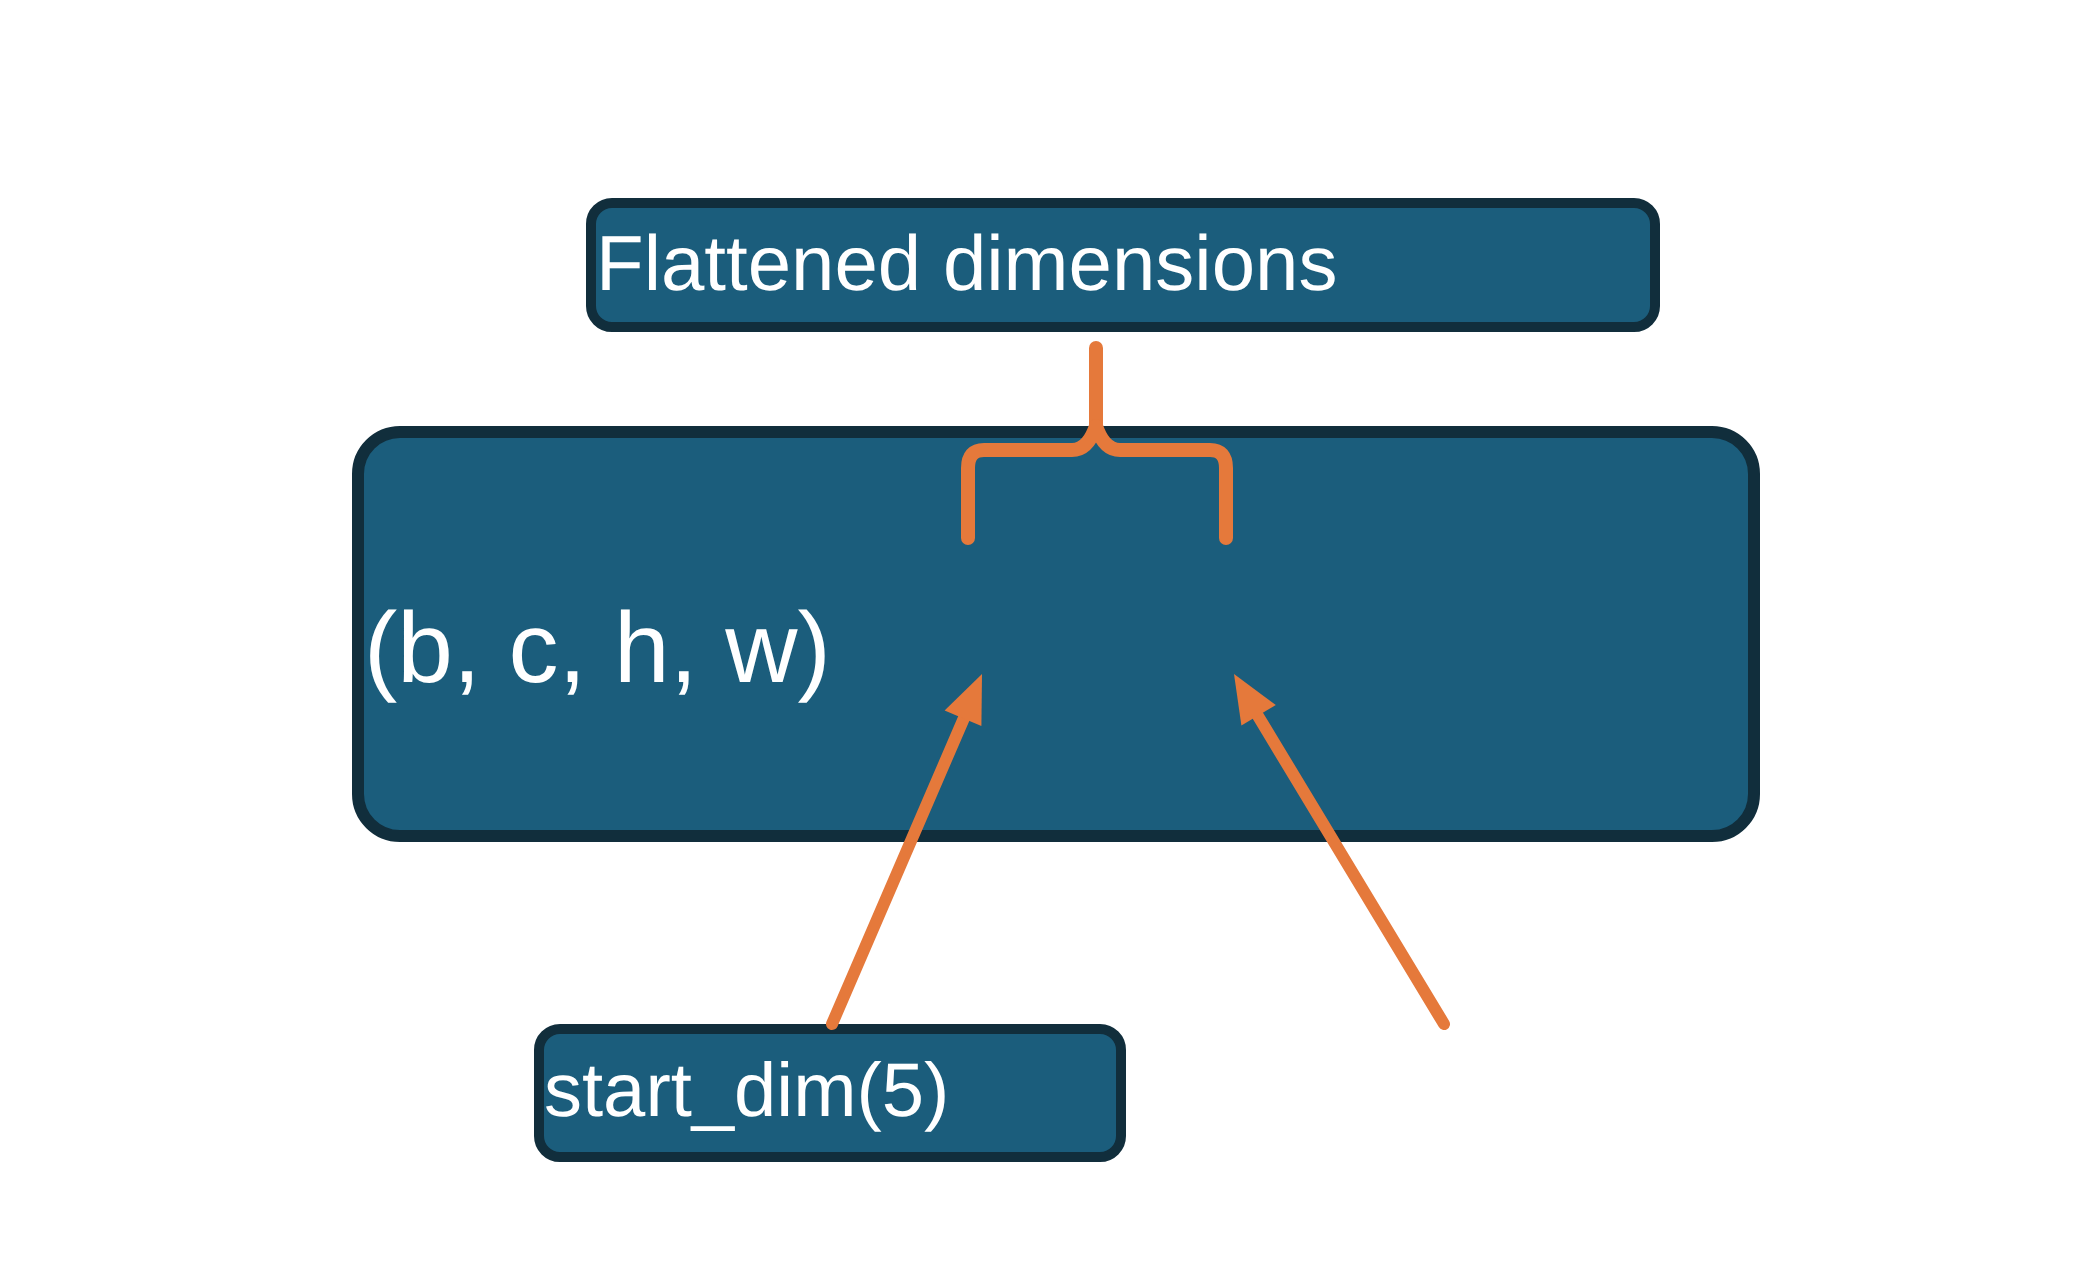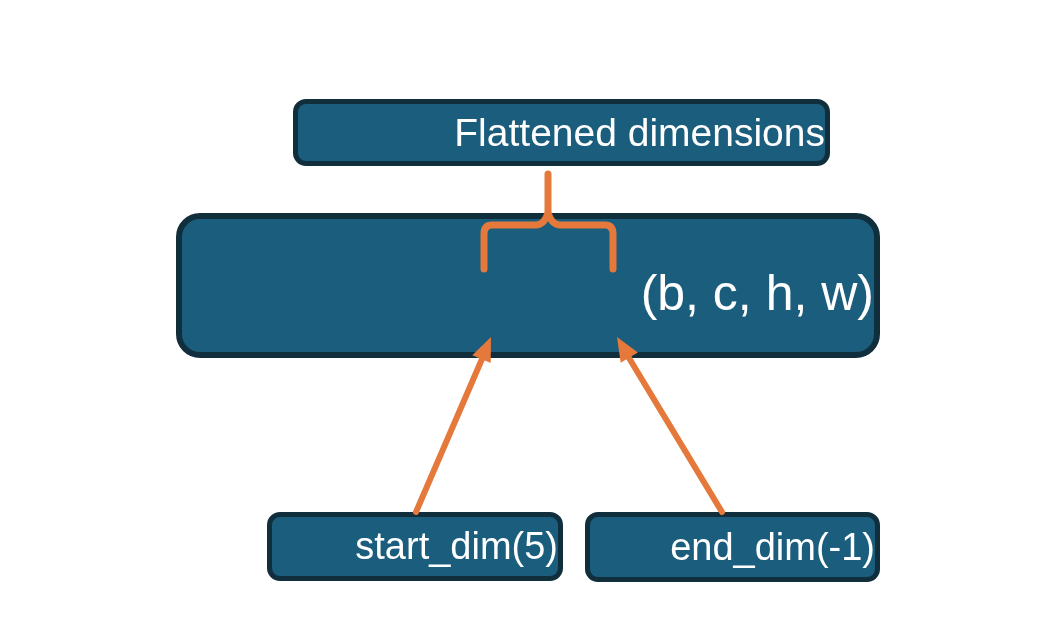--- a/index.html
+++ b/index.html
@@ -15,29 +15,29 @@
     width:1038px;height:632px;
     background:var(--background);
     overflow:hidden;
     font-family:"Liberation Sans","DejaVu Sans",sans-serif;
   }
   .node{
     position:absolute;
     box-sizing:border-box;
     background:var(--box-fill);
     border:5px solid var(--box-border);
-    display:flex;align-items:center;justify-content:flex-end;
+    display:flex;align-items:center;justify-content:flex-start;
     color:var(--text);
   }
   .title-box{
     left:293px;top:99px;width:537px;height:67px;
     border-radius:13px;font-size:39px;
   }
   .tensor-box{
-    left:176px;top:213px;width:704px;height:145px;
+    left:176px;top:213px;width:704px;height:208px;
     border-radius:24px;border-width:6px;
     font-size:50px;padding-top:14px;
   }
   .start-box{
     left:267px;top:512px;width:296px;height:69px;
     border-radius:13px;font-size:38px;
   }
   .end-box{
     left:585px;top:512px;width:295px;height:70px;
     border-radius:13px;font-size:38px;
@@ -64,23 +64,20 @@
   </div>
 
   <div class="node tensor-box">
     <span>(b, c, h, w)</span>
   </div>
 
   <div class="node start-box">
     <span>start_dim(5)</span>
   </div>
 
-  <div class="node end-box">
-    <span>end_dim(-1)</span>
-  </div>
 
   <svg class="overlay" viewBox="0 0 1038 632">
 
     <path class="orange-stroke" stroke-width="7" d="M548,174 L548,212"></path>
 
     <path class="orange-stroke" stroke-width="7" d="M484,269 L484,234 Q484,225 492,225 L536,225 Q544,225 548,213 Q552,225 560,225 L605,225 Q613,225 613,234 L613,269"></path>
 
     <g>
       <path class="orange-stroke" stroke-width="6" d="M416,512 L482,359"></path>
       <polygon class="orange-fill" points="491,337 490.7,363 472.3,355.2"></polygon>

